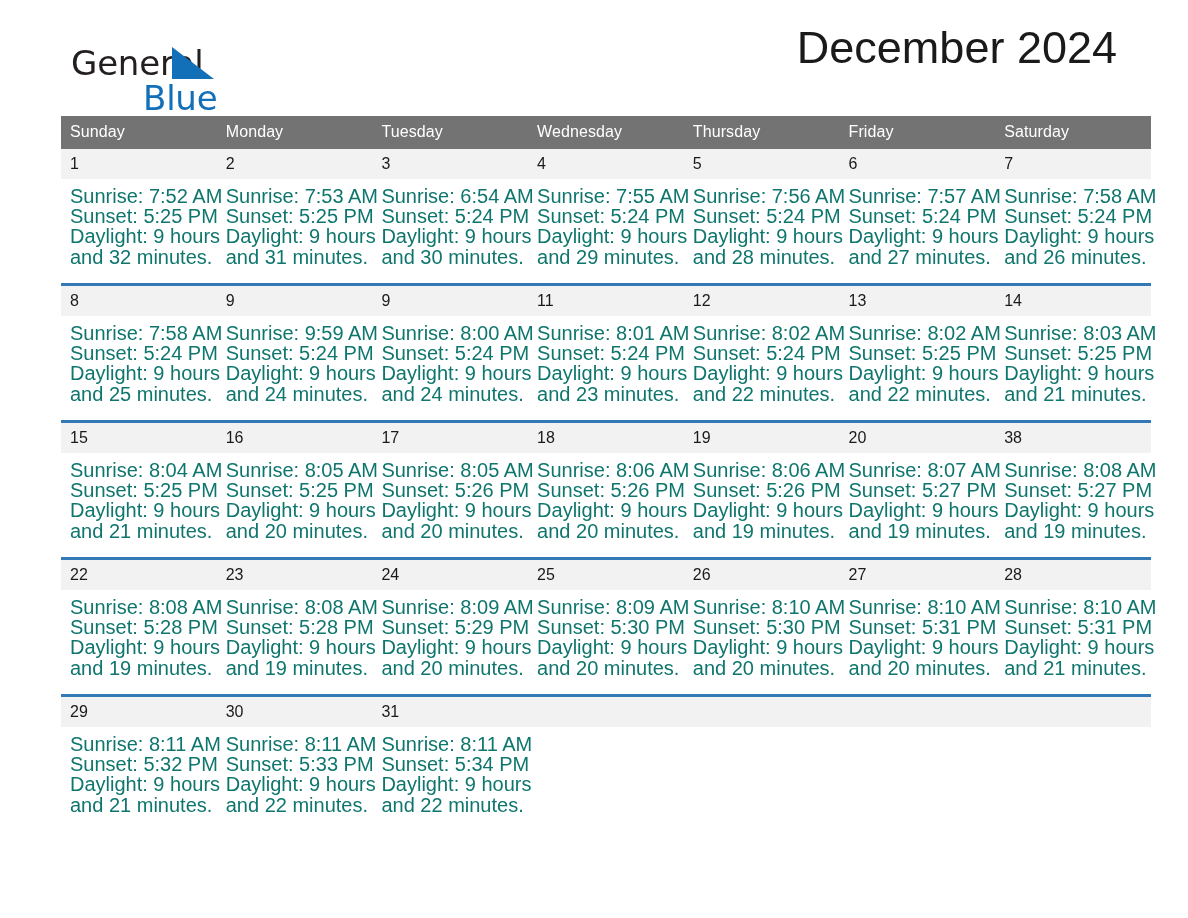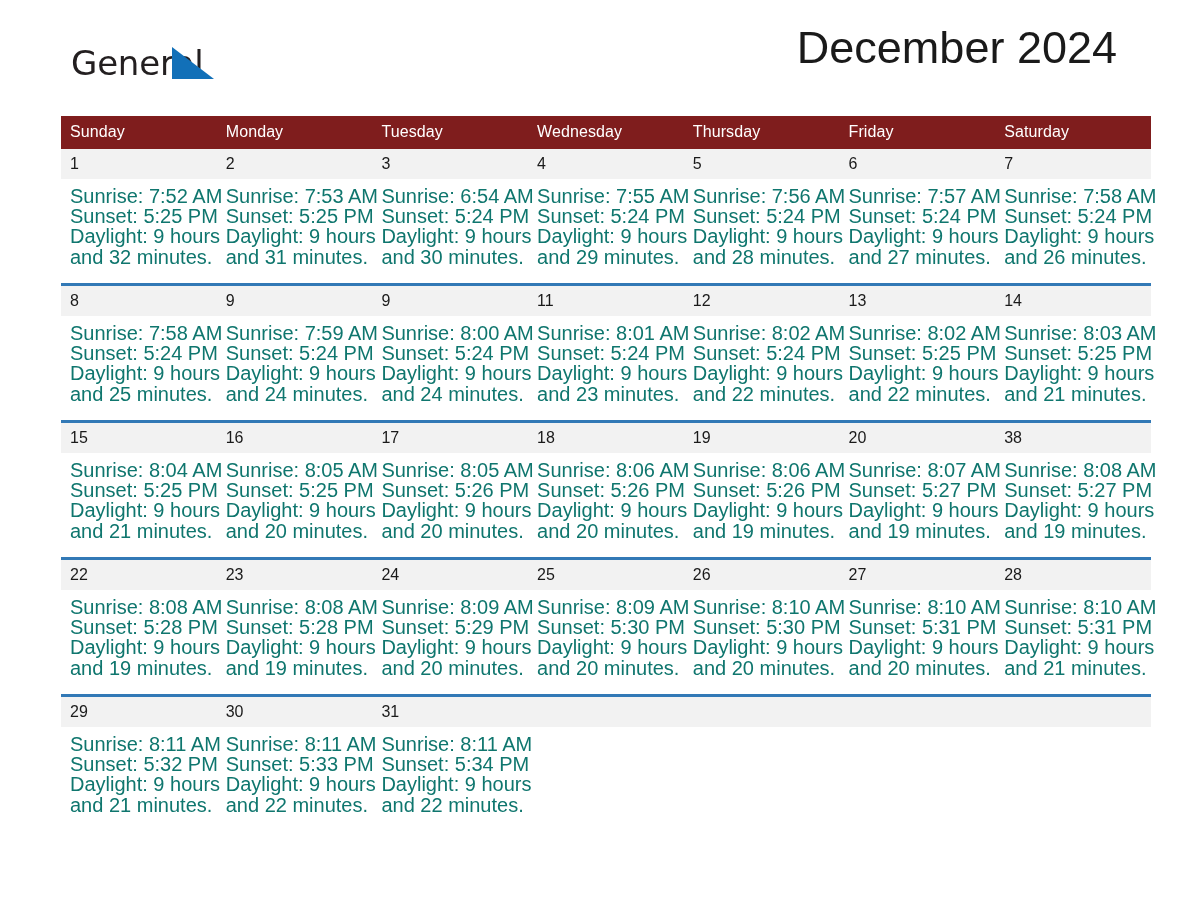--- a/index.html
+++ b/index.html
@@ -89,21 +89,21 @@
     white-space: nowrap;
   }
 
   
   .calendar {
     width: 1090px;
     border-collapse: collapse;
     table-layout: fixed;
   }
   .weekday-row th {
-    background: #7f1d1d;
+    background: #737373;
     color: #ffffff;
     font-size: 16px;
     font-weight: 400;
     text-align: left;
     padding: 7px 0 8px 9px;
     height: 17px;
     vertical-align: middle;
     letter-spacing: 0.1px;
   }
 
@@ -144,20 +144,21 @@
 </head>
 <body>
 
 <div class="page">
 
   <div class="masthead">
 
     <div class="brand">
       <span class="brand-top">General</span>
       <span class="brand-tri"></span>
+      <span class="brand-bottom">Blue</span>
     </div>
 
     <div class="title-block">
       <div class="cal-title">December 2024</div>
     </div>
 
   </div>
 
   <table class="calendar">
     <thead>
@@ -245,21 +246,21 @@
           <div class="details">
             <div>Sunrise: 7:58 AM</div>
             <div>Sunset: 5:24 PM</div>
             <div>Daylight: 9 hours</div>
             <div>and 25 minutes.</div>
           </div>
         </td>
         <td class="daycell">
           <div class="daynum">9</div>
           <div class="details">
-            <div>Sunrise: 7:59 AM</div>
+            <div>Sunrise: 9:59 AM</div>
             <div>Sunset: 5:24 PM</div>
             <div>Daylight: 9 hours</div>
             <div>and 24 minutes.</div>
           </div>
         </td>
         <td class="daycell">
           <div class="daynum">9</div>
           <div class="details">
             <div>Sunrise: 8:00 AM</div>
             <div>Sunset: 5:24 PM</div>

